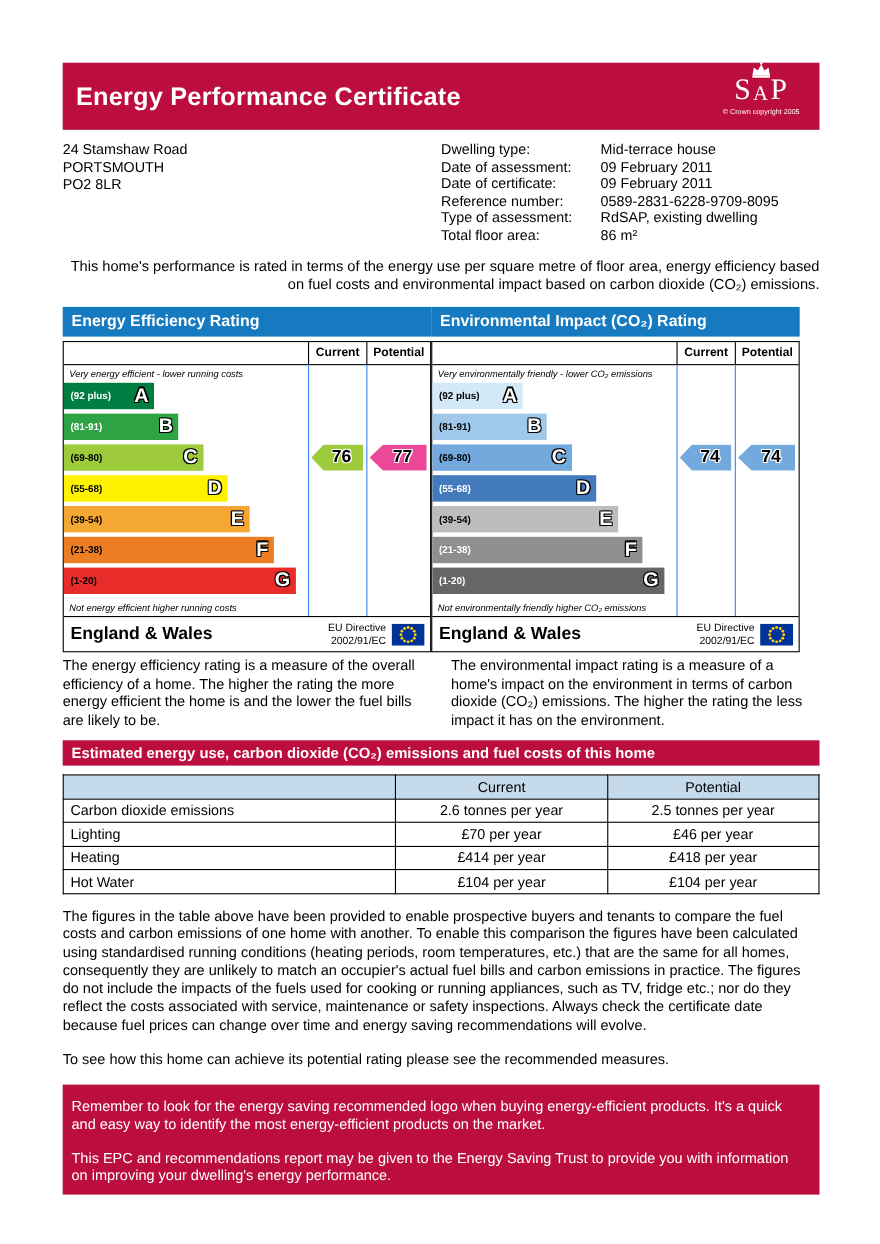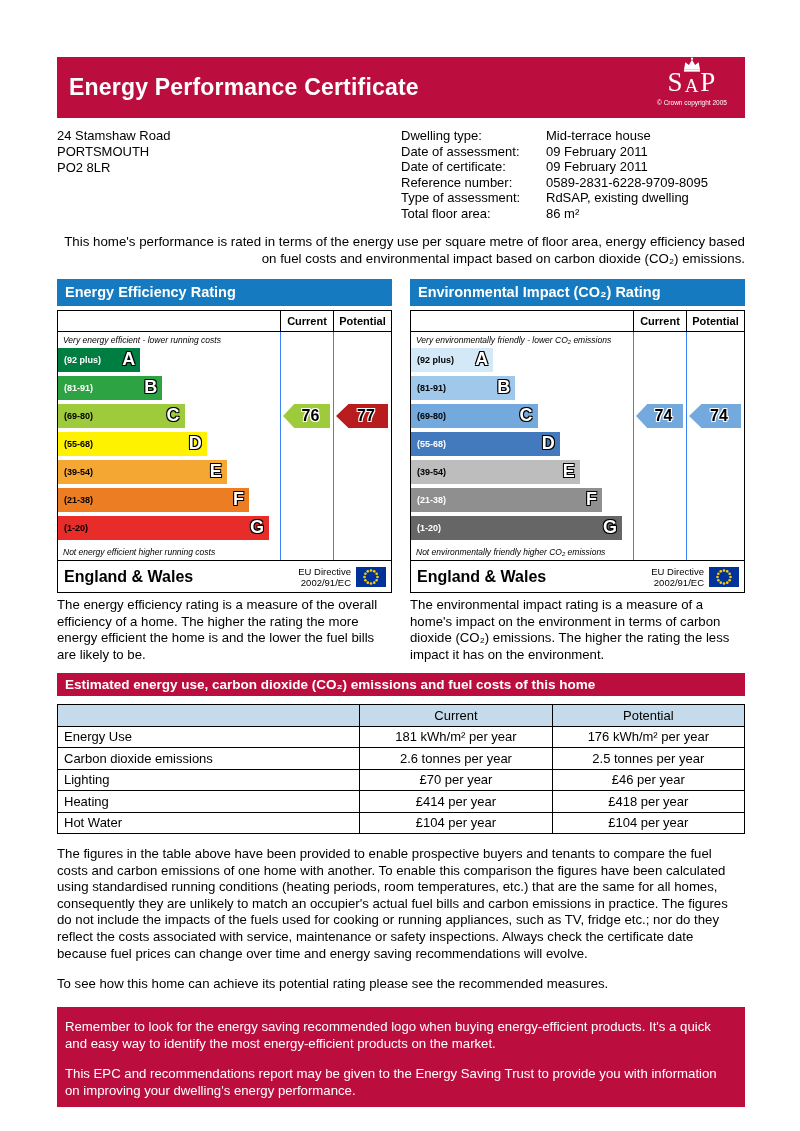--- a/index.html
+++ b/index.html
@@ -21,21 +21,21 @@
   .prop-row { display:flex; margin-top:10px; font-size:13px; }
   .address { width:50%; line-height:16px; }
   .details { width:50%; }
   .detail-row { display:flex; line-height:15.5px; }
   .detail-label { width:145px; }
   .detail-value { flex:1; }
 
   .intro { margin-top:13px; font-size:13.3px; line-height:16.5px;text-align:right; }
 
   
-  .charts-row { display:flex; gap:18px; margin-top:12px;align-items:center; }
+  .charts-row { display:flex; margin-top:12px;align-items:center; }
   .panel { width:335px; }
   .panel-title { background:#157ABF; color:#fff; font-weight:bold; font-size:14.5px;
     padding:5px 8px; height:27px; }
   .panel-box { border:1px solid #000; margin-top:4px; }
   .pt-header { display:flex; border-bottom:1px solid #000; height:21px;
     font-size:11px; font-weight:bold; }
   .pt-spacer { flex:1; }
   .pt-col-head { width:53px; border-left:1px solid #000; text-align:center; line-height:20px; }
   .pt-col-head.potential { width:58px; }
   .pt-body { display:flex; height:228px; }
@@ -191,21 +191,21 @@
                 </div>
               </div>
             <div class="chart-note">Not energy efficient   higher running costs</div>
           </div>
           <div class="pt-col">
             <div class="arrow" style="background: rgb(157, 203, 60);">
                 <span>76</span>
               </div>
           </div>
           <div class="pt-col potential">
-            <div class="arrow" style="background: #b91c1c;">
+            <div class="arrow" style="background: #ec4899;">
                 <span>77</span>
               </div>
           </div>
         </div>
         <div class="pt-footer">
           <div class="footer-region">England &amp; Wales</div>
           <div class="footer-directive"><span>EU Directive</span><br><span>2002/91/EC</span></div>
           <svg class="eu-flag" viewBox="0 0 30 20">
             <rect width="30" height="20" fill="#003399"></rect>
             <g fill="#FFCC00">
@@ -324,25 +324,20 @@
   </div>
 
   <div class="section-bar">Estimated energy use, carbon dioxide (CO₂) emissions and fuel costs of this home</div>
   <table class="energy">
     <tbody>
         <tr>
       <th class="lbl"></th>
       <th>Current</th>
       <th>Potential</th>
     </tr>
-    <tr>
-          <td class="lbl">Energy Use</td>
-          <td class="val">181 kWh/m² per year</td>
-          <td class="val">176 kWh/m² per year</td>
-        </tr>
     <tr>
           <td class="lbl">Carbon dioxide emissions</td>
           <td class="val">2.6 tonnes per year</td>
           <td class="val">2.5 tonnes per year</td>
         </tr>
     <tr>
           <td class="lbl">Lighting</td>
           <td class="val">£70 per year</td>
           <td class="val">£46 per year</td>
         </tr>

